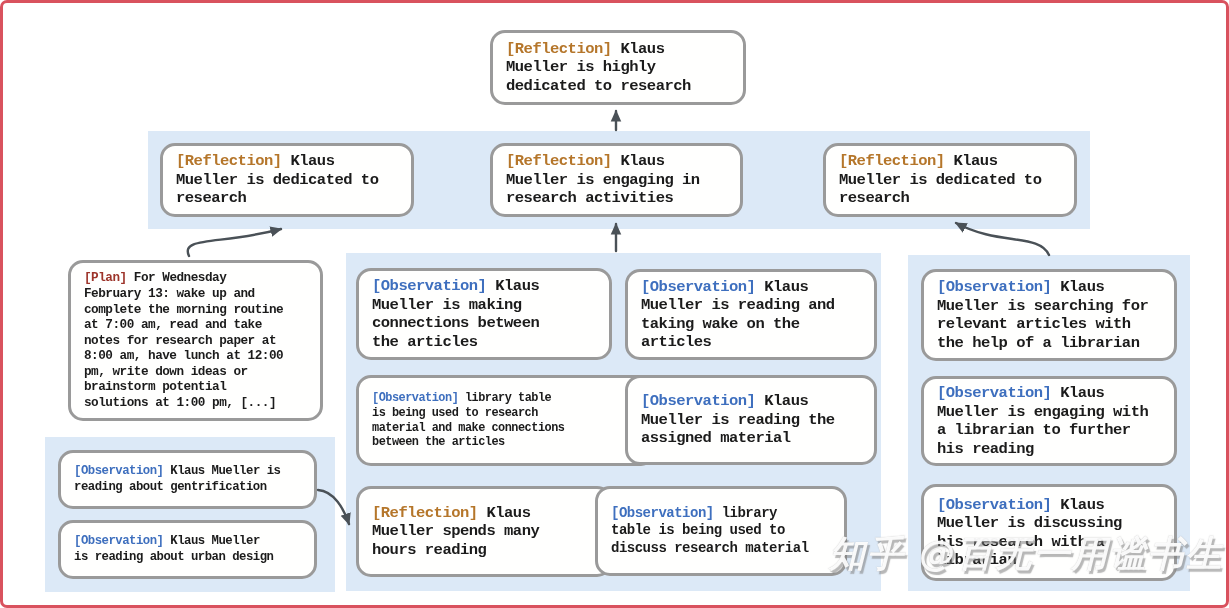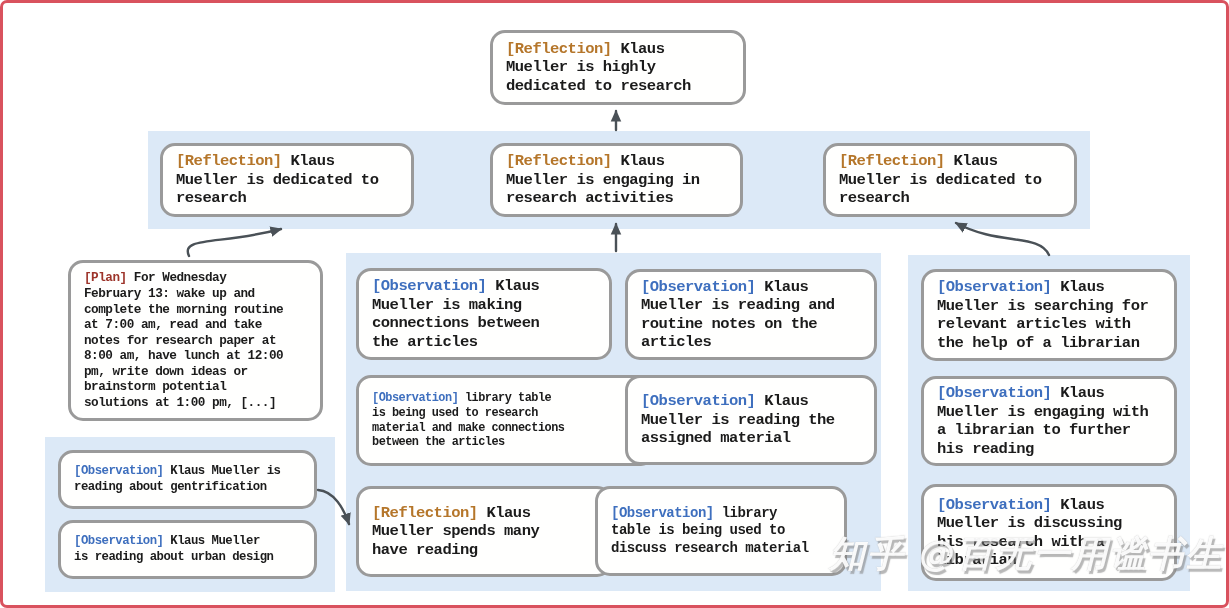--- a/index.html
+++ b/index.html
@@ -148,27 +148,27 @@
   <div class="node tiny" style="left:353px;top:372px;width:300px;height:91px">
     <div class="nodetext"><span class="tag t-o">[Observation]</span> <span class="txt">library table
 is being used to research
 material and make connections
 between the articles</span></div>
   </div>
 
   <div class="node" style="left:353px;top:483px;width:256px;height:91px">
     <div class="nodetext"><span class="tag t-r">[Reflection]</span> <span class="txt">Klaus
 Mueller spends many
-have reading</span></div>
+hours reading</span></div>
   </div>
 
   <div class="node" style="left:622px;top:266px;width:252px;height:91px">
     <div class="nodetext"><span class="tag t-o">[Observation]</span> <span class="txt">Klaus
 Mueller is reading and
-routine notes on the
+taking wake on the
 articles</span></div>
   </div>
 
   <div class="node" style="left:622px;top:372px;width:252px;height:90px">
     <div class="nodetext"><span class="tag t-o">[Observation]</span> <span class="txt">Klaus
 Mueller is reading the
 assigned material</span></div>
   </div>
 
   <div class="node mid" style="left:592px;top:483px;width:252px;height:90px">

